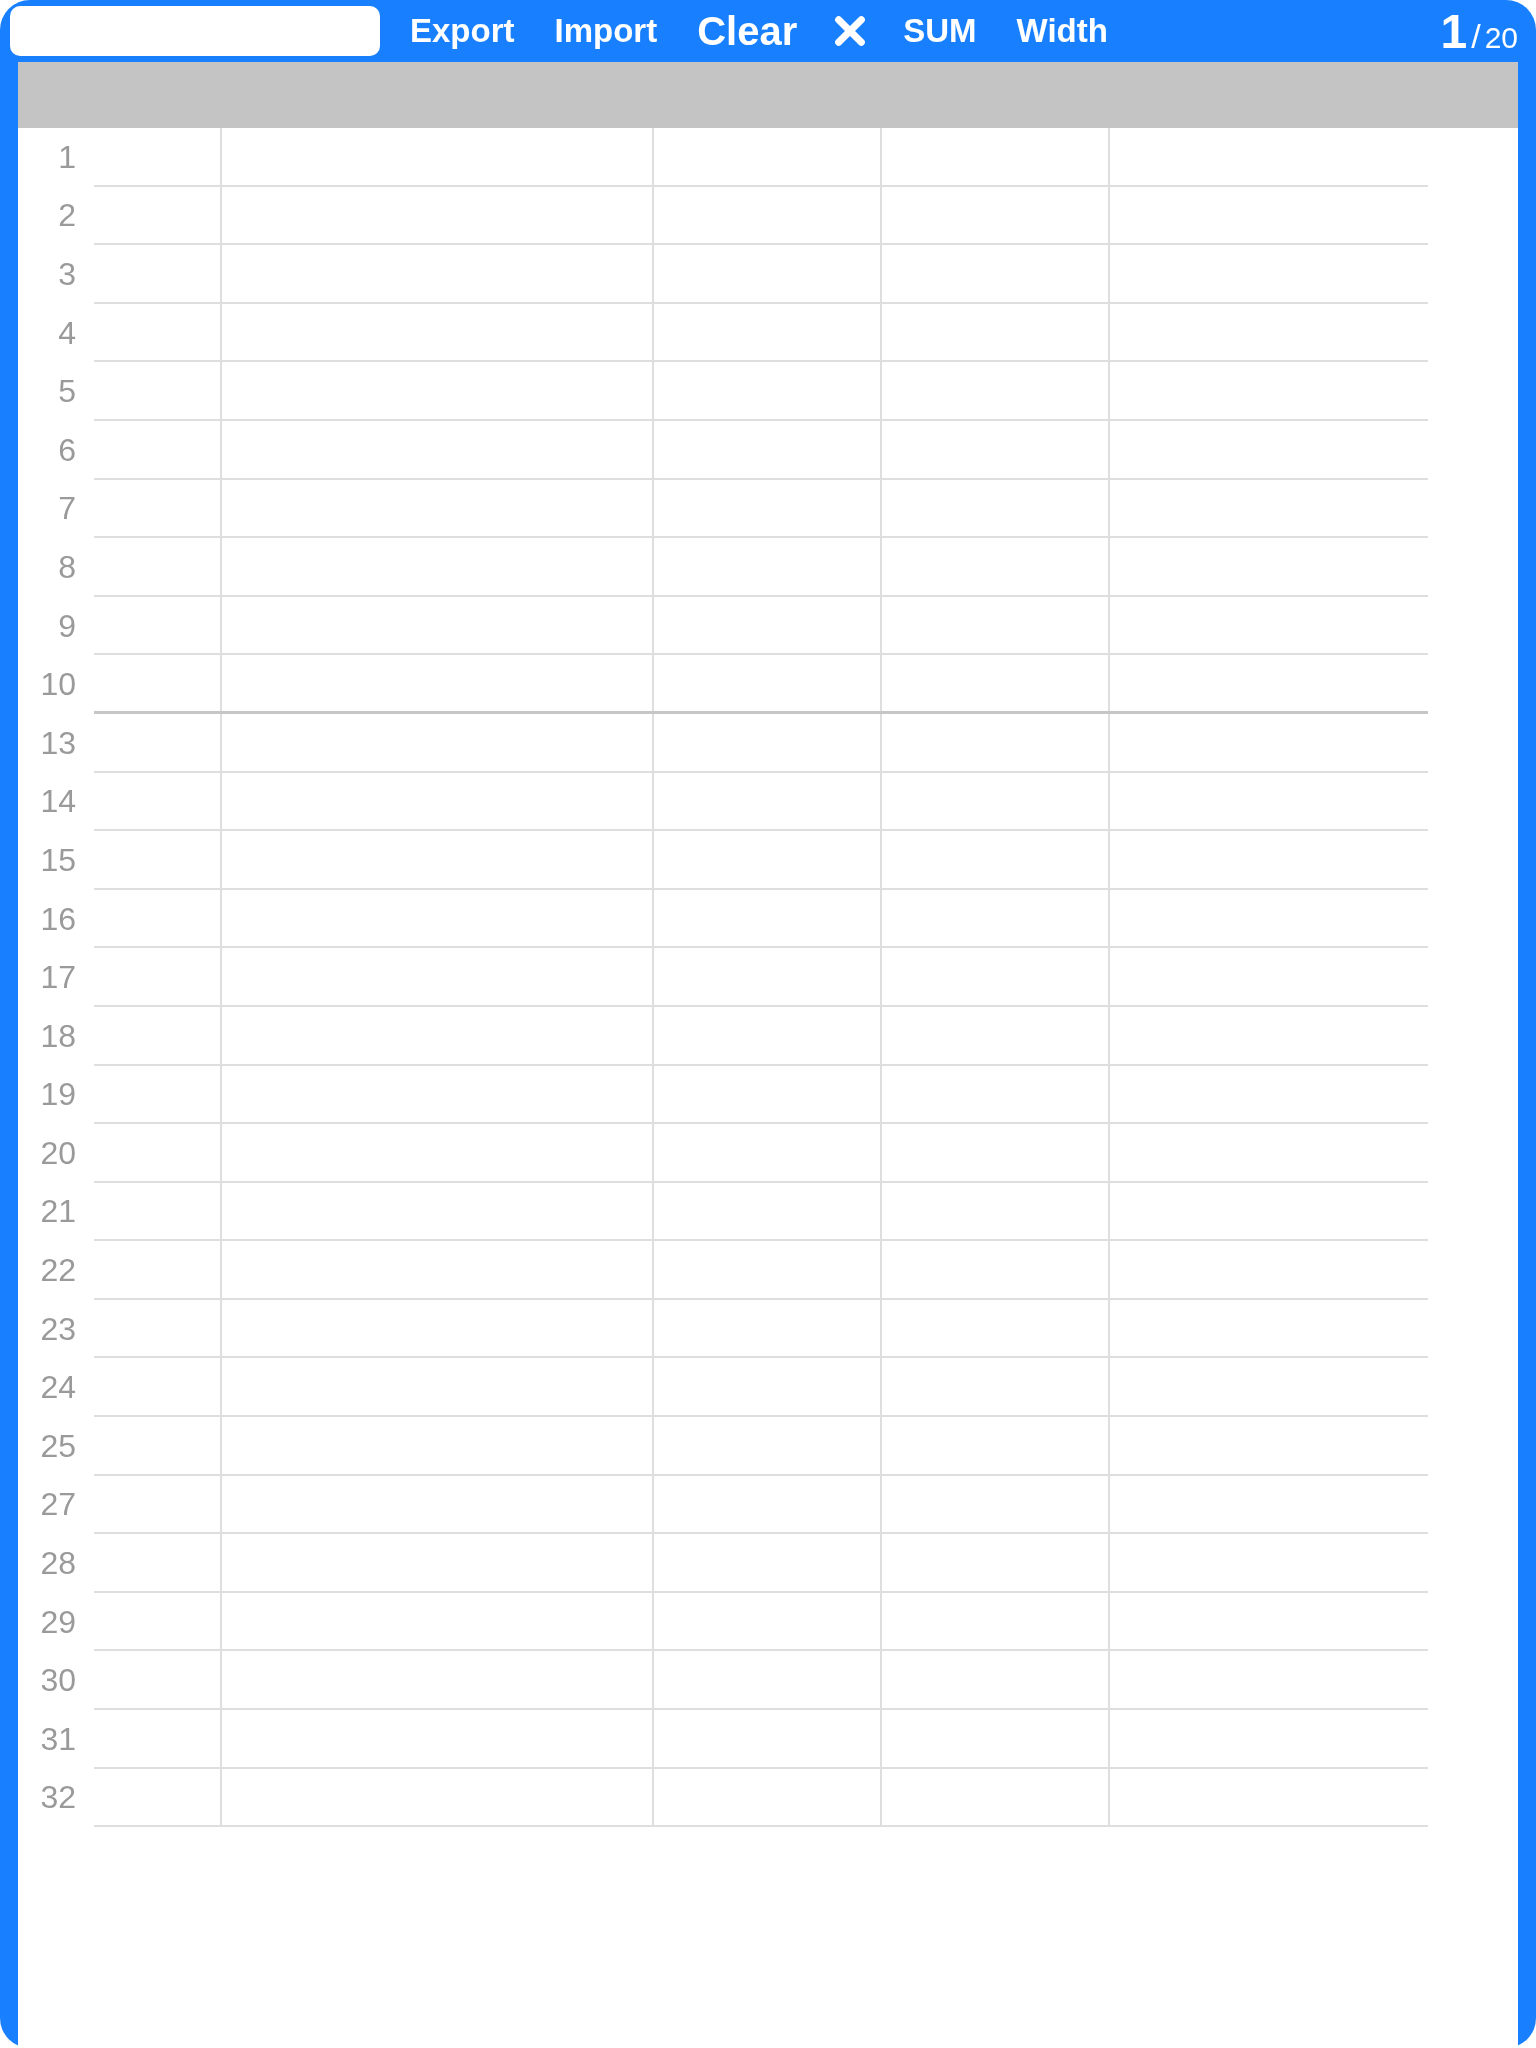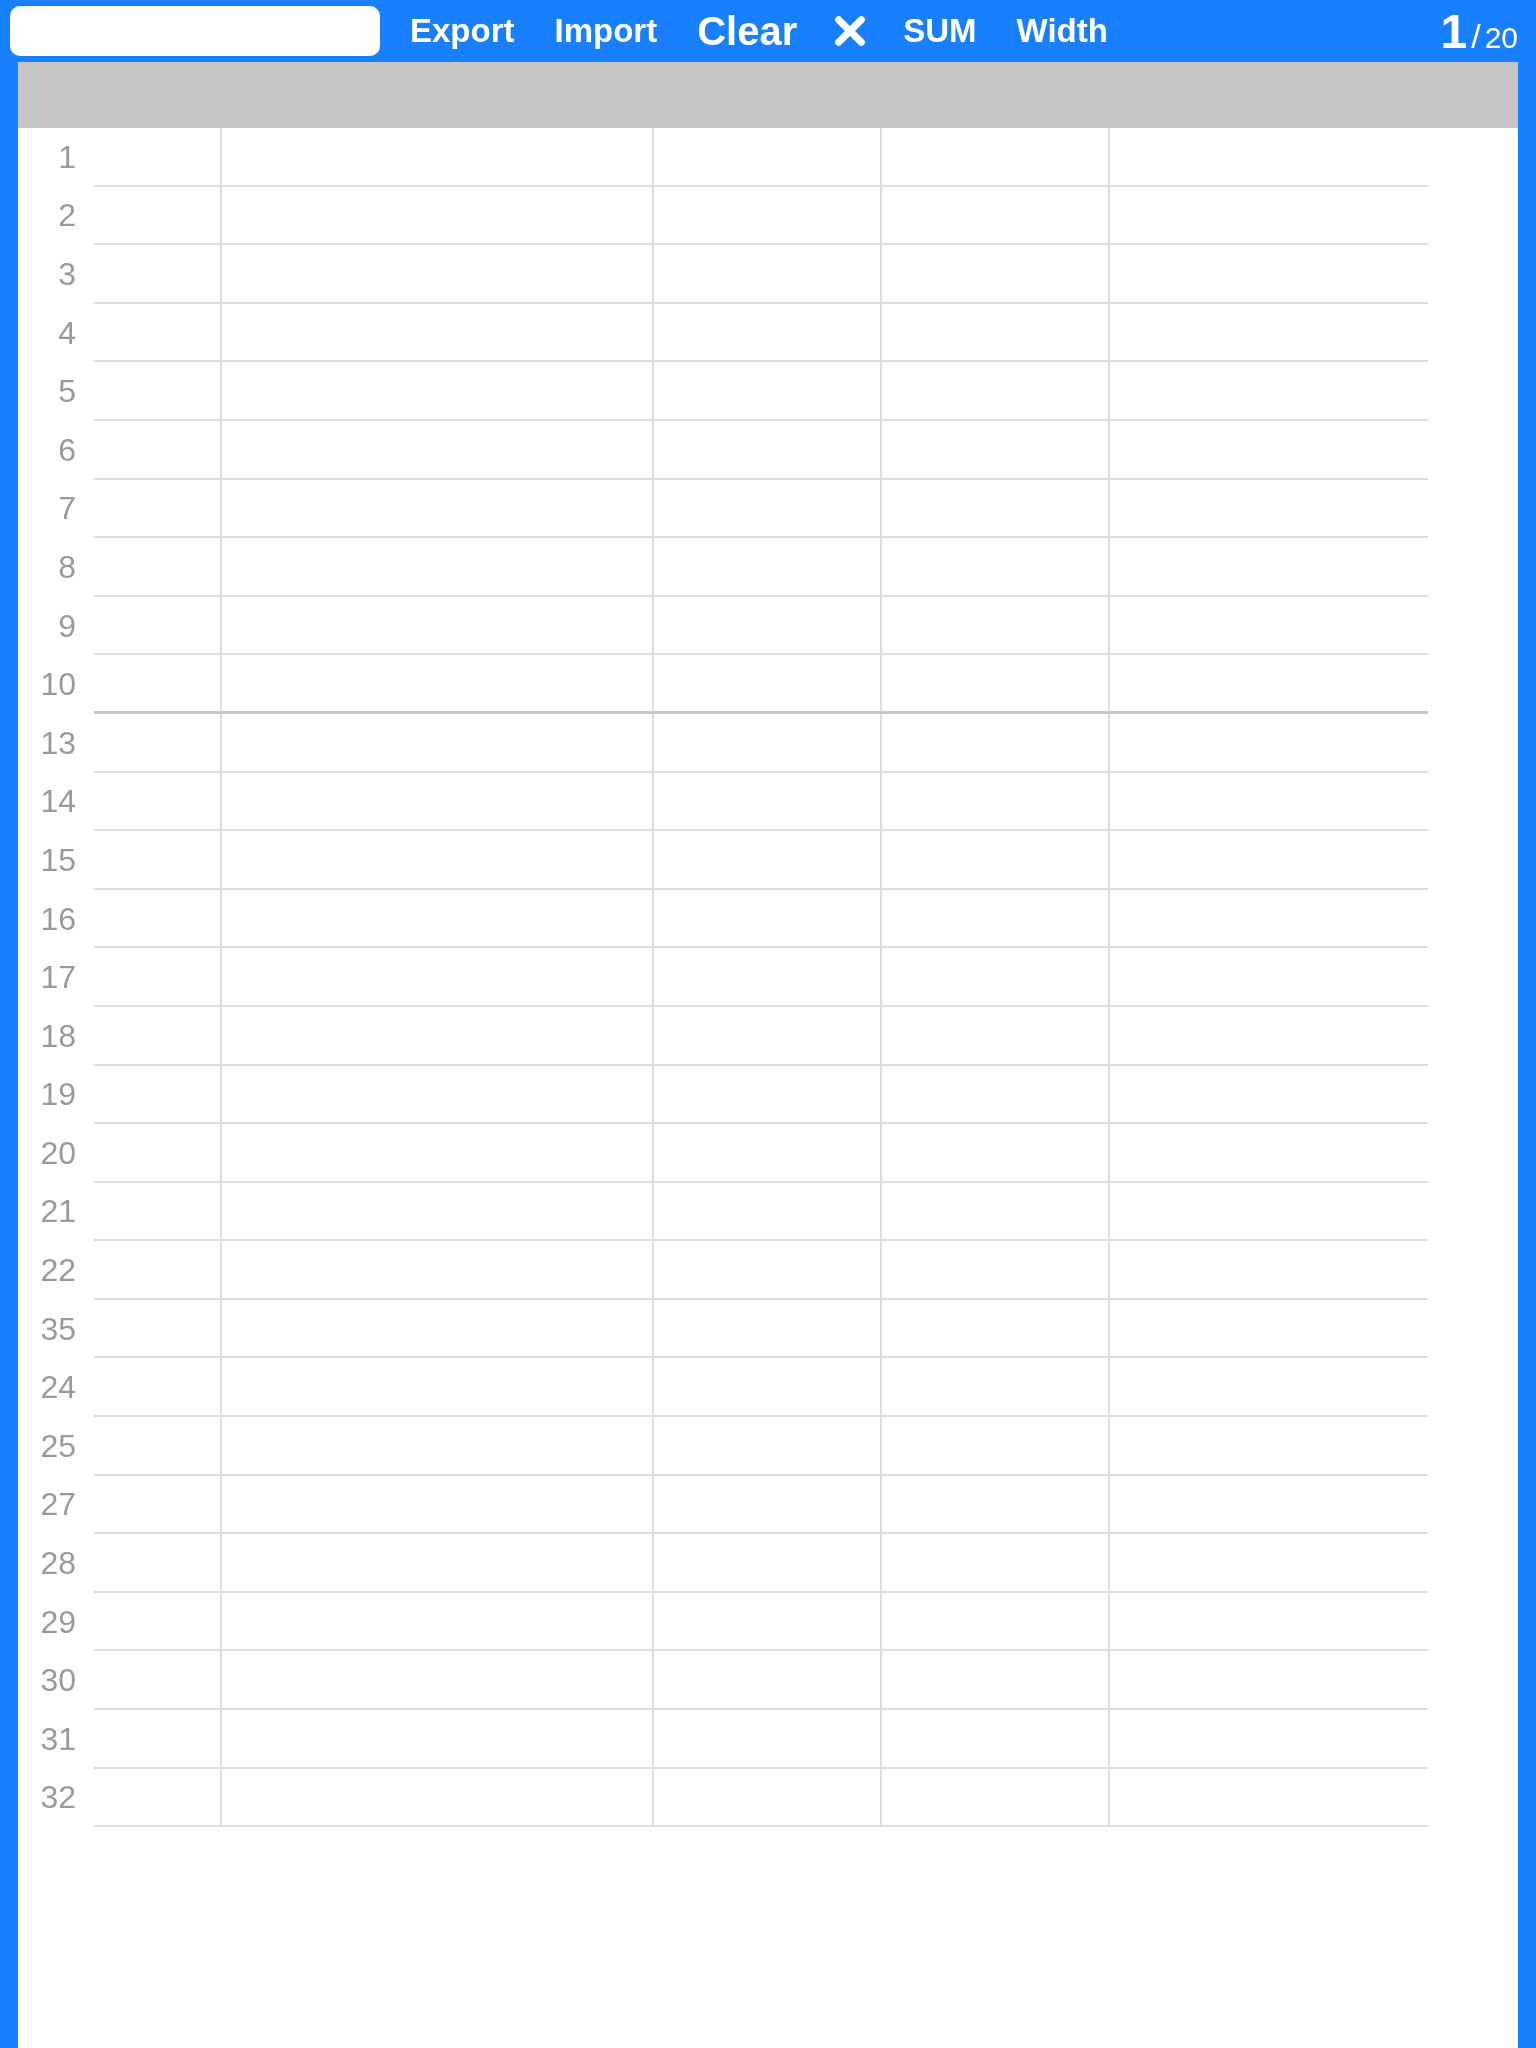--- a/index.html
+++ b/index.html
@@ -12,20 +12,21 @@
     height: 2048px;
     font-family: -apple-system, "Helvetica Neue", Arial, sans-serif;
     overflow: hidden;
   }
   .app {
     width: 100%;
     height: 100%;
     background: #1880ff;
     display: flex;
     flex-direction: column;
+    border-radius: 30px;
   }
   .toolbar {
     height: 62px;
     display: flex;
     align-items: center;
     padding: 6px 10px;
     gap: 20px;
   }
   .cell-input {
     width: 370px;
@@ -361,21 +362,21 @@
           <div class="row-num">22</div>
           <div class="cells">
             <div class="cell c0"></div>
             <div class="cell c1"></div>
             <div class="cell c2"></div>
             <div class="cell c3"></div>
             <div class="cell c4"></div>
           </div>
         </div>
         <div class="row">
-          <div class="row-num">35</div>
+          <div class="row-num">23</div>
           <div class="cells">
             <div class="cell c0"></div>
             <div class="cell c1"></div>
             <div class="cell c2"></div>
             <div class="cell c3"></div>
             <div class="cell c4"></div>
           </div>
         </div>
         <div class="row">
           <div class="row-num">24</div>

